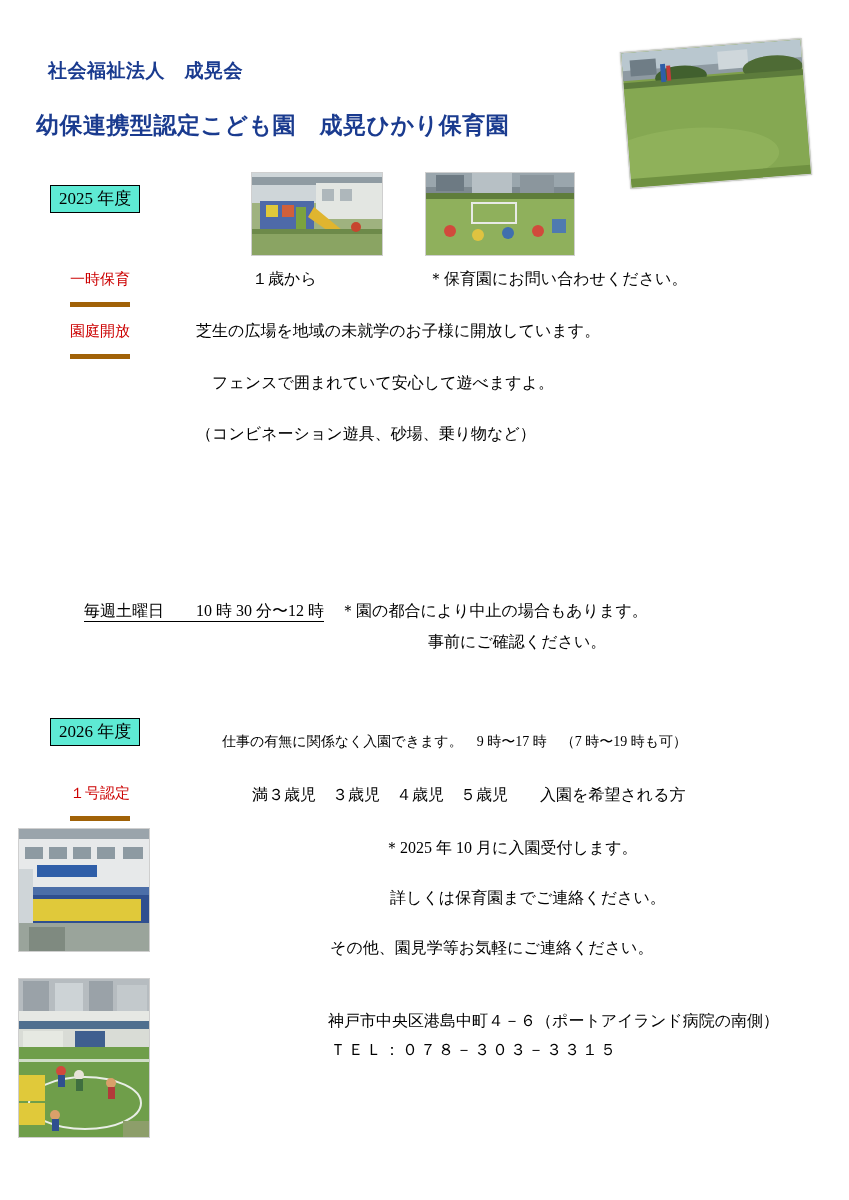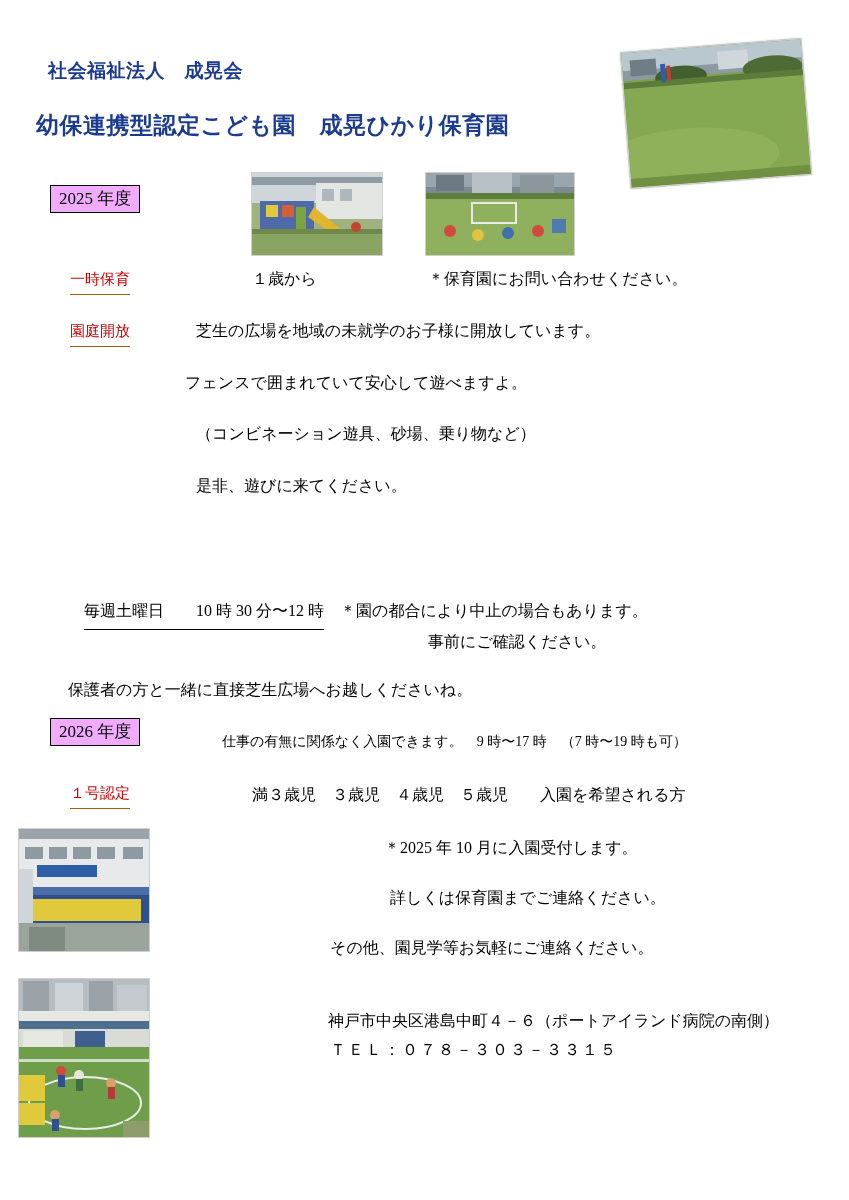--- a/index.html
+++ b/index.html
@@ -44,32 +44,32 @@
   }
 
   
   .year-box {
     position: absolute;
     border: 1px solid #000;
     padding: 4px 8px 5px 8px;
     font-size: 17px;
     line-height: 1;
     white-space: pre;
-    background: #f0abfc;
+    background: #5eead4;
   }
   #year-2025 { left: 50px; top: 185px; }
   #year-2026 { left: 50px; top: 718px; }
 
   
   .red-tag {
     position: absolute;
     color: #cc0000;
     font-size: 15px;
-    border-bottom: 1px solid #a16207;
-    padding-bottom: 5px;
+    border-bottom: 5px solid #a16207;
+    padding-bottom: 13px;
     white-space: pre;
   }
   #tag-temporary { left: 70px; top: 270px; }
   #tag-openyard  { left: 70px; top: 322px; }
   #tag-type1     { left: 70px; top: 784px; }
 
   
   .line {
     position: absolute;
     font-size: 16px;
@@ -77,21 +77,21 @@
     line-height: 1.3;
   }
   .small {
     font-size: 14px;
   }
   .tiny {
     font-size: 16px;
   }
   .underline-seg {
     border-bottom: 1px solid #000;
-    padding-bottom: 10px;
+    padding-bottom: 2px;
   }
   .spaced {
     letter-spacing: 2px;
   }
 
   
   .photo {
     position: absolute;
     overflow: hidden;
     background: #b9c6ab;
@@ -225,29 +225,27 @@
   </div>
 
   <div class="year-box" id="year-2025">2025 年度</div>
 
   <div class="red-tag" id="tag-temporary">一時保育</div>
   <div class="line" style="left:252px; top:269px;">１歳から</div>
   <div class="line" style="left:428px; top:269px;">＊保育園にお問い合わせください。</div>
 
   <div class="red-tag" id="tag-openyard">園庭開放</div>
   <div class="line" style="left:196px; top:321px;">芝生の広場を地域の未就学のお子様に開放しています。</div>
-  <div class="line" style="left:185px; top:373px;">フェンスで囲まれていて安心して遊べますよ。</div>
+  <div class="line" style="left:212px; top:373px;">フェンスで囲まれていて安心して遊べますよ。</div>
   <div class="line" style="left:196px; top:424px;">（コンビネーション遊具、砂場、乗り物など）</div>
-  <div class="line" style="left:196px; top:476px;">是非、遊びに来てください。</div>
 
   <div class="line" style="left:68px; top:580px;">
     <span class="underline-seg">毎週土曜日</span><span class="underline-seg">　　</span><span class="underline-seg">10 時 30 分〜12 時</span><span>　</span><span>＊園の都合により中止の場合もあります。</span>
   </div>
   <div class="line" style="left:428px; top:632px;">事前にご確認ください。</div>
-  <div class="line" style="left:68px; top:680px;">保護者の方と一緒に直接芝生広場へお越しくださいね。</div>
 
   <div class="year-box" id="year-2026">2026 年度</div>
   <div class="line small" style="left:222px; top:733px;">仕事の有無に関係なく入園できます。　9 時〜17 時　（7 時〜19 時も可）</div>
 
   <div class="red-tag" id="tag-type1">１号認定</div>
   <div class="line" style="left:252px; top:785px;">満３歳児　３歳児　４歳児　５歳児　　入園を希望される方</div>
 
   <div class="line" style="left:384px; top:838px;">＊2025 年 10 月に入園受付します。</div>
   <div class="line" style="left:390px; top:888px;">詳しくは保育園までご連絡ください。</div>
   <div class="line" style="left:330px; top:938px;text-align:right;">その他、園見学等お気軽にご連絡ください。</div>

